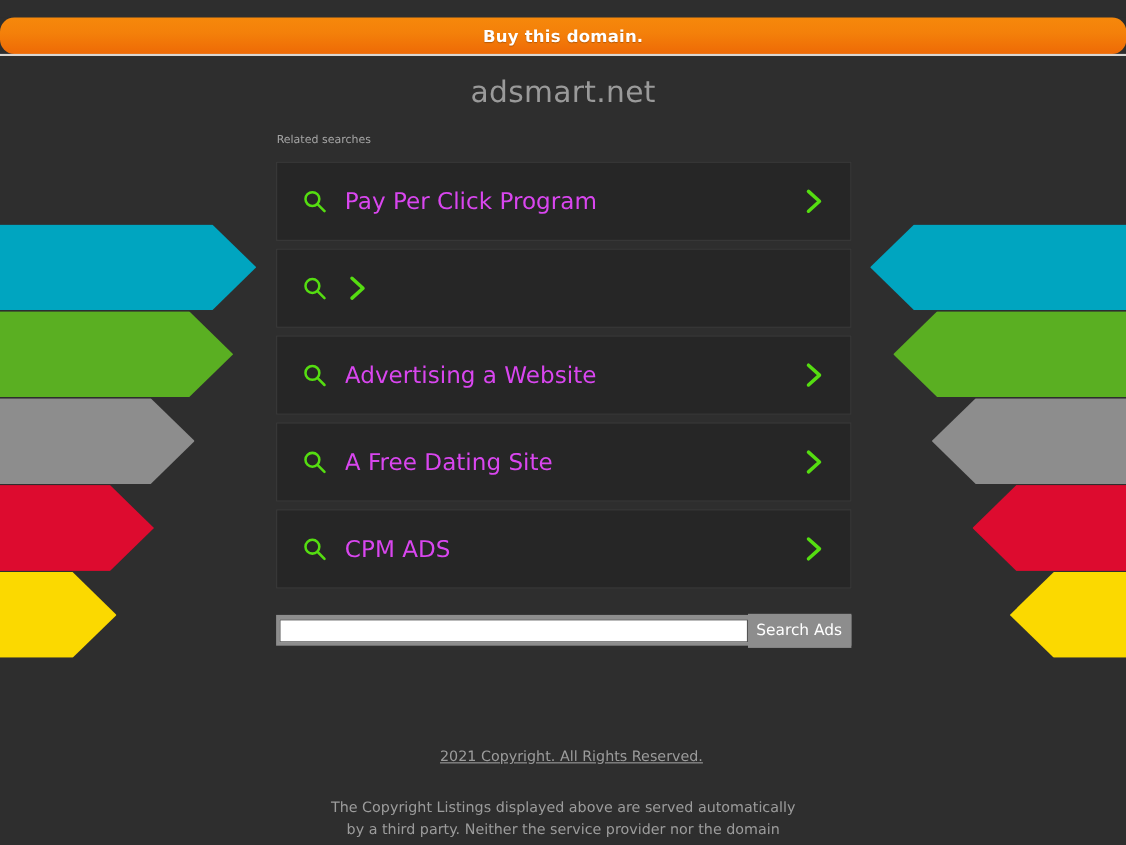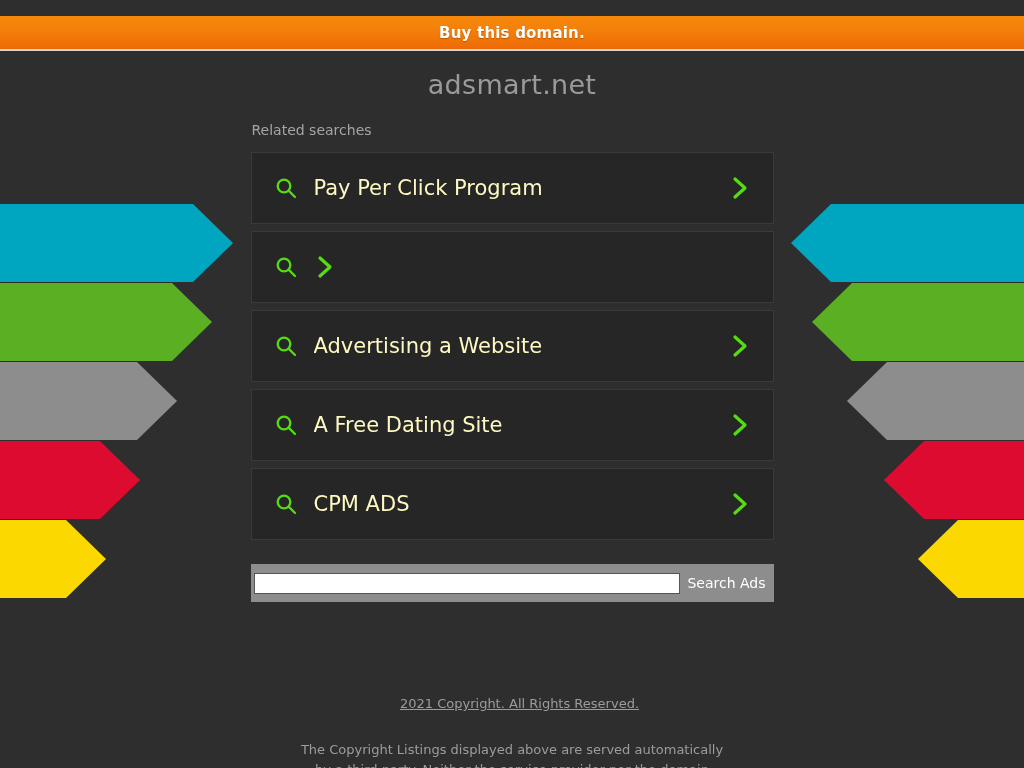--- a/index.html
+++ b/index.html
@@ -24,20 +24,21 @@
   }
   .buy-banner {
     height: 33px;
     width: 100%;
     background: linear-gradient(to bottom, #f6880b 0%, #f4810a 40%, #ee6a06 100%);
     display: flex;
     align-items: center;
     justify-content: center;
     box-sizing: border-box;
     cursor: pointer;
+    border-radius: 13px;
   }
   .buy-banner-text {
     color: #ffffff;
     font-size: 15px;
     font-weight: bold;
     letter-spacing: 0.2px;
     text-shadow: 0 1px 1px rgba(0,0,0,0.25);
   }
   .banner-rule {
     height: 2px;
@@ -85,21 +86,21 @@
   .domain-title {
     text-align: center;
     color: #9a9a9a;
     font-size: 27px;
     font-weight: normal;
     margin: 0 0 22px 0;
     letter-spacing: 0.3px;
   }
   .related-label {
     color: #a5a5a5;
-    font-size: 14px;
+    font-size: 10px;
     margin: 0 0 14px 1px;
   }
 
   
   .results {
     list-style: none;
     margin: 0;
     padding: 0;
   }
   .result-row {
@@ -116,39 +117,39 @@
   .result-row:last-child { margin-bottom: 0; justify-content: center; }
   .search-icon {
     width: 24px;
     height: 24px;
     margin-left: 22px;
     margin-right: 16px;
     flex: 0 0 auto;
     display: block;
   }
   .result-label {
-    color: #fef9c3;
+    color: #d946ef;
     font-size: 21px;
     font-weight: normal;
     flex: 1 1 auto;
     white-space: nowrap;
     overflow: hidden;
   }
   .chevron-icon {
     width: 22px;
     height: 26px;
     margin-right: 22px;
     flex: 0 0 auto;
     display: block;
   }
 
   
   .search-bar {
     margin-top: 24px;
-    height: 38px;
+    height: 28px;
     background: #8d8d8d;
     display: flex;
     align-items: center;
     box-sizing: border-box;
     padding: 0;
   }
   .search-input {
     width: 426px;
     height: 21px;
     margin-left: 3px;

